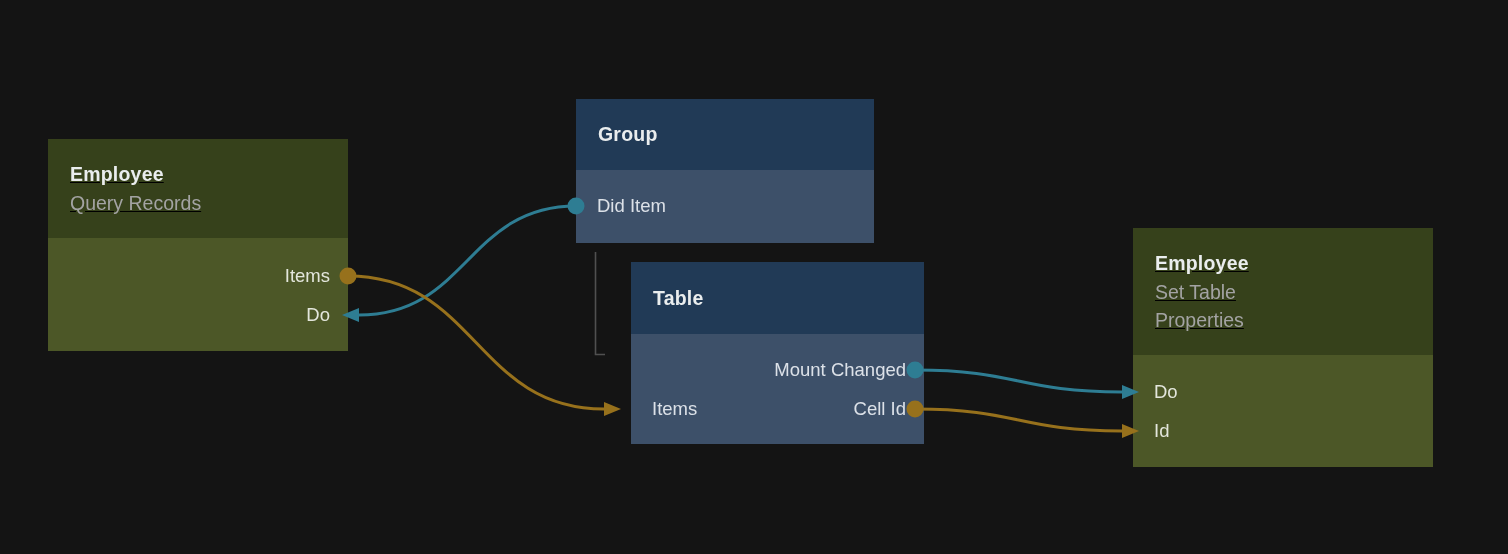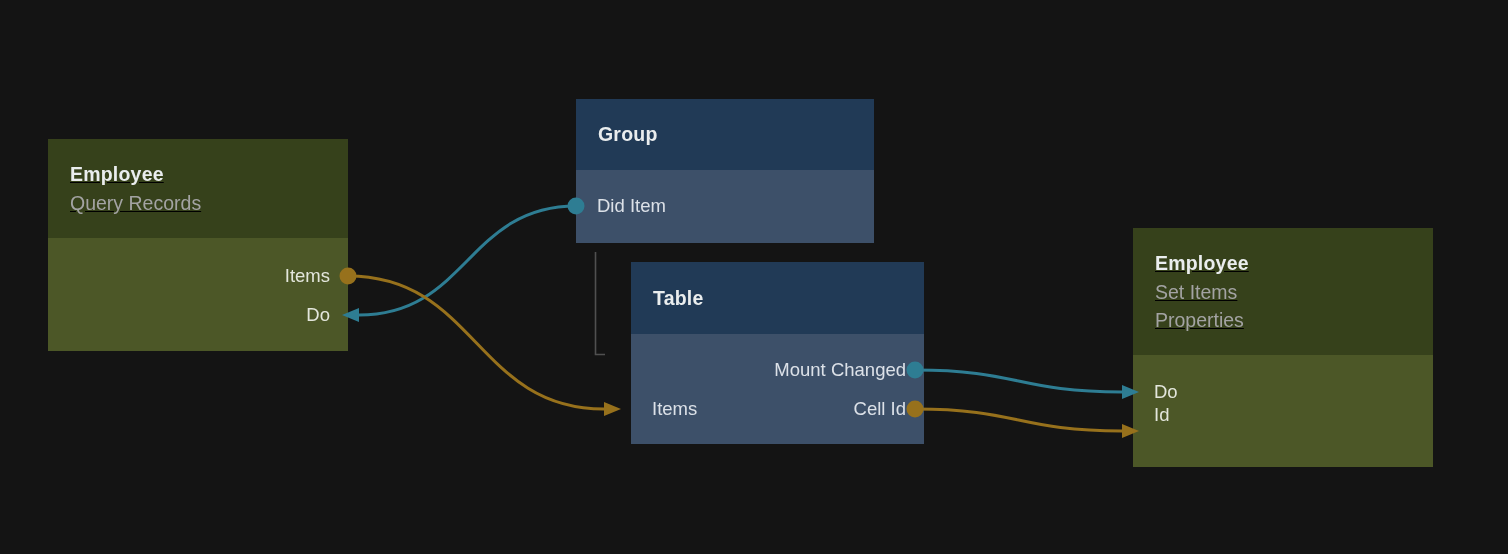--- a/index.html
+++ b/index.html
@@ -108,20 +108,20 @@
         <div class="node-title">Table</div>
       </div>
       <div class="node-body" style="height: 110px;"></div>
       <div class="port right" style="top: 94px;">Mount Changed</div>
       <div class="port left" style="top: 133px;">Items</div>
       <div class="port right" style="top: 133px;">Cell Id</div>
     </div>
     <div class="node green" style="left: 1133px; top: 228px; width: 300px;">
       <div class="node-header" style="height: 127px;">
         <div class="node-title">Employee</div>
-        <div class="node-subtitle">Set Items
+        <div class="node-subtitle">Set Table
 Properties</div>
       </div>
       <div class="node-body" style="height: 112px;"></div>
       <div class="port left" style="top: 150px;">Do</div>
-      <div class="port left" style="top: 173px;">Id</div>
+      <div class="port left" style="top: 189px;">Id</div>
     </div>
   </div>
 
 </body></html>

